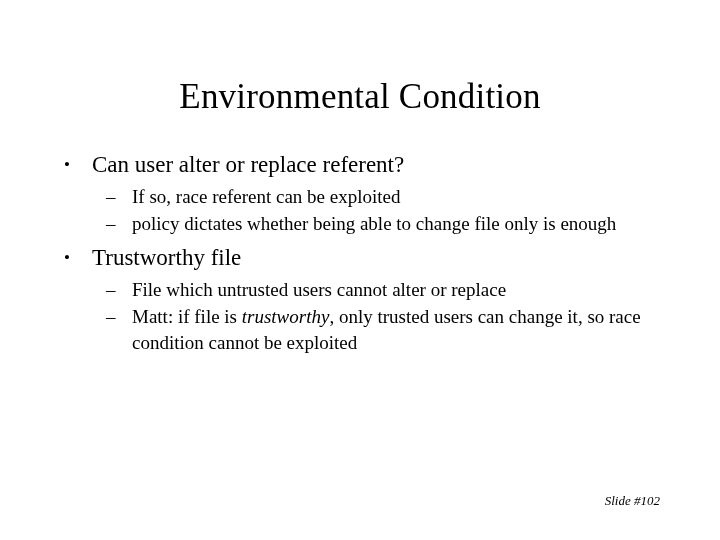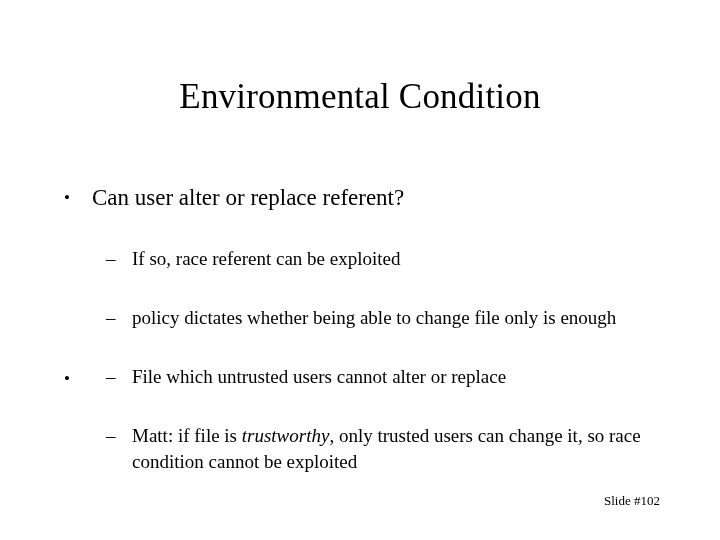--- a/index.html
+++ b/index.html
@@ -70,38 +70,38 @@
   }
   li.bullet2 > .b2-marker {
     position: absolute;
     left: 14px;
     top: 0;
     font-size: 19px;
     line-height: 26px;
   }
   .b1-text, .b2-text {
     display: block;
-    margin-top: 33px;
   }
   em.it {
   }
   .footer-left {
     position: absolute;
     left: 60px;
     bottom: 14px;
     font-size: 13px;
     line-height: 17px;
   }
   .footer-right {
     position: absolute;
     right: 60px;
     bottom: 31px;
     font-size: 13px;
     line-height: 17px;
     text-align: right;
+    font-style: italic;
   }
 </style>
 </head>
 <body>
 
 <div class="slide">
 
   <div class="slide-title">Environmental Condition</div>
 
   <div class="body-area">
@@ -117,20 +117,21 @@
           </li>
           <li class="bullet2">
             <span class="b2-marker">–</span>
             <span class="b2-text">policy dictates whether being able to change file only is enough</span>
           </li>
         </ul>
       </li>
 
       <li class="bullet1">
         <span class="b1-marker">•</span>
+        <span class="b1-text">Trustworthy file</span>
         <ul class="level2">
           <li class="bullet2">
             <span class="b2-marker">–</span>
             <span class="b2-text">File which untrusted users cannot alter or replace</span>
           </li>
           <li class="bullet2">
             <span class="b2-marker">–</span>
             <span class="b2-text"><span>Matt: if file is </span><em class="it">trustworthy</em><span>, only trusted users can change it, so race condition cannot be exploited</span></span>
           </li>
         </ul>

